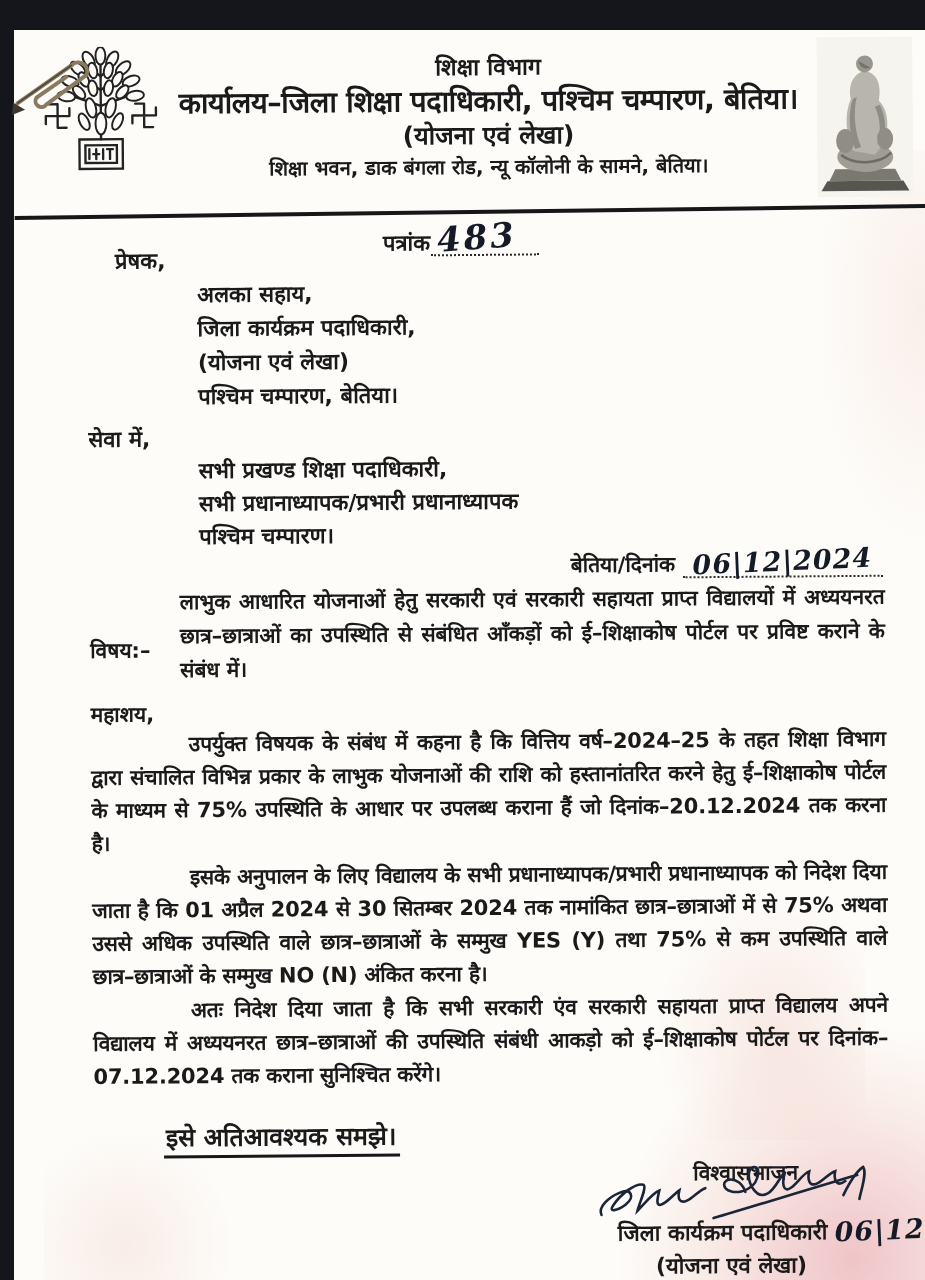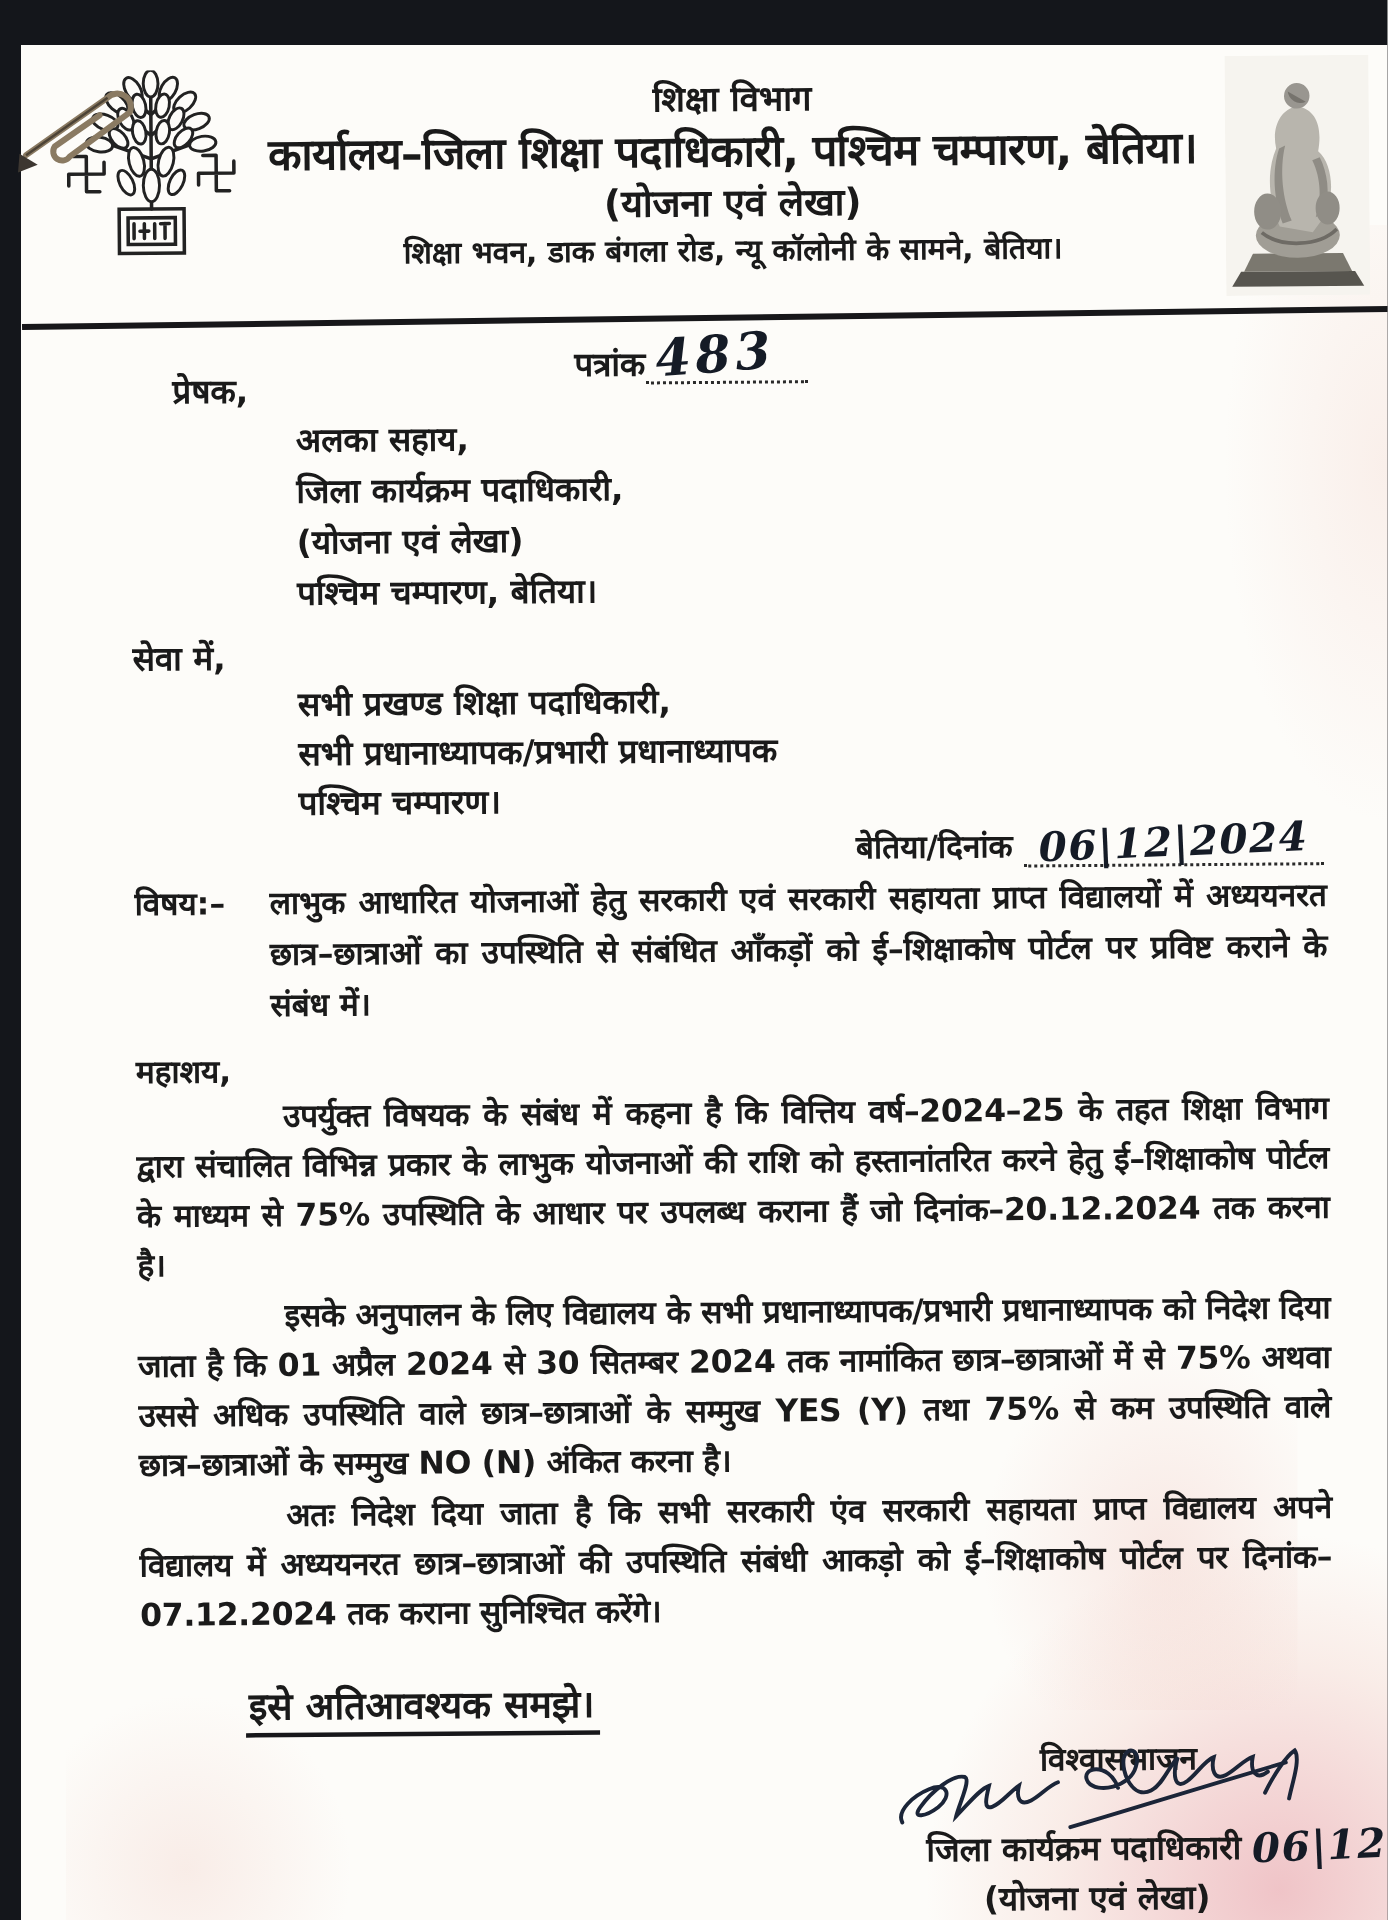--- a/index.html
+++ b/index.html
@@ -46,21 +46,21 @@
   .letterno{margin:12px 0 0 296px;font-size:22px;font-weight:700;display:flex;align-items:flex-end;}
   .letterno .dotted{padding:0 22px 0 6px;margin-left:1px;}
   .sender-label{font-size:22px;font-weight:700;margin:-14px 0 0 28px;}
   .addr-block,.recip-block{margin-left:110px;font-size:22px;font-weight:700;line-height:34px;}
   .addr-block{margin-top:4px;}
   .recip-label{font-size:22px;font-weight:700;margin-top:8px;}
   .recip-block{margin-top:2px;line-height:33px;}
   .dateline{text-align:right;font-size:21px;font-weight:700;margin-top:0px;padding-right:2px;white-space:nowrap;}
   .dateline .dotted{padding:0 10px;}
   .subject{display:flex;margin-top:4px;font-size:21px;font-weight:700;line-height:34px;}
-  .subject-label{width:90px;flex:0 0 auto;}
+  .subject-label{width:90px;flex:0 0 auto;margin-top:48px;}
   .subject-text{flex:1;text-align:justify;}
   .salutation{font-size:21px;font-weight:700;margin-top:12px;}
   .para{font-size:21px;font-weight:600;line-height:33px;text-align:justify;
         text-indent:98px;margin:1px 0 0 0;letter-spacing:-.2px;}
   .emphasis{display:inline-block;margin:26px 0 0 70px;font-size:25px;font-weight:800;
             border-bottom:3px solid #17171a;padding:0 4px 2px 2px;}
   
   .sig{width:336px;margin:4px 2px 0 auto;position:relative;font-weight:700;}
   .closing{font-size:21px;margin-left:142px;}
   .sig-script{position:absolute;left:44px;top:4px;width:286px;height:72px;}

